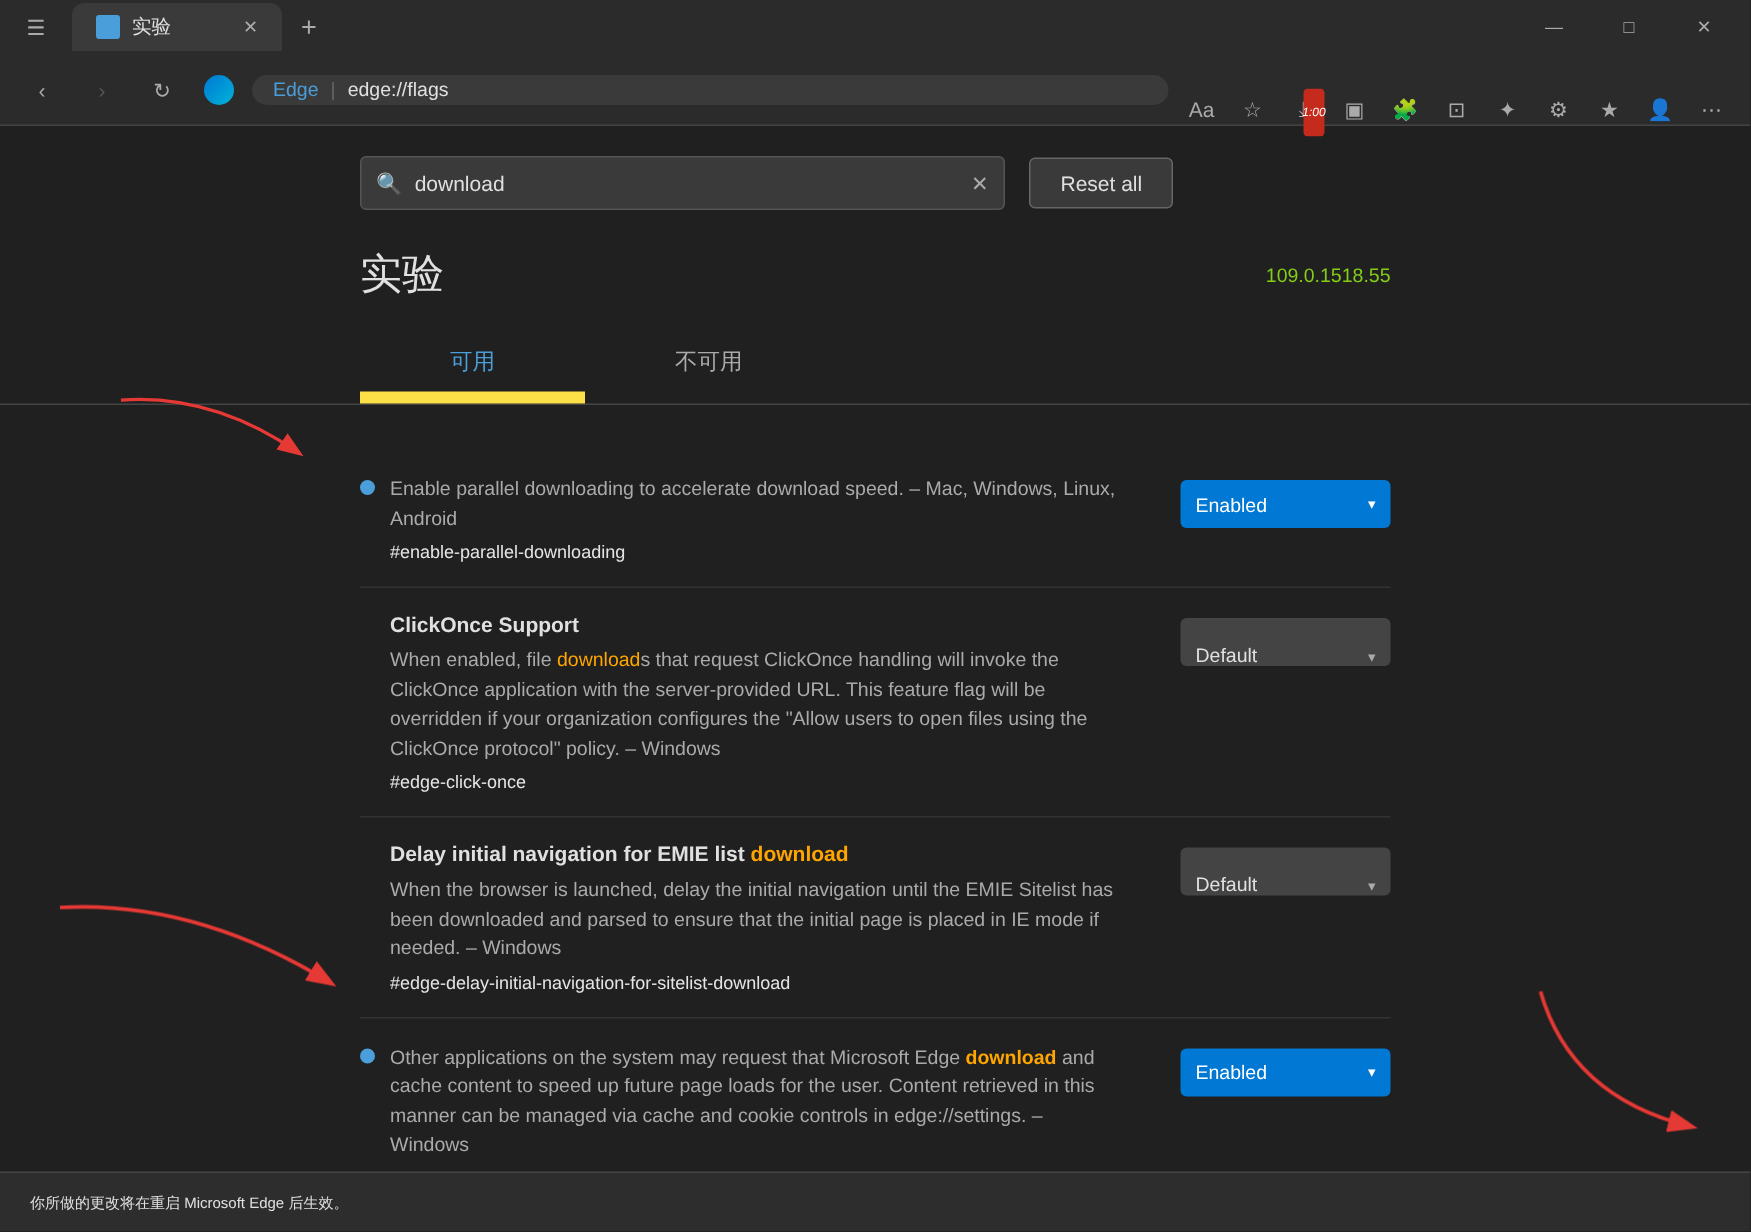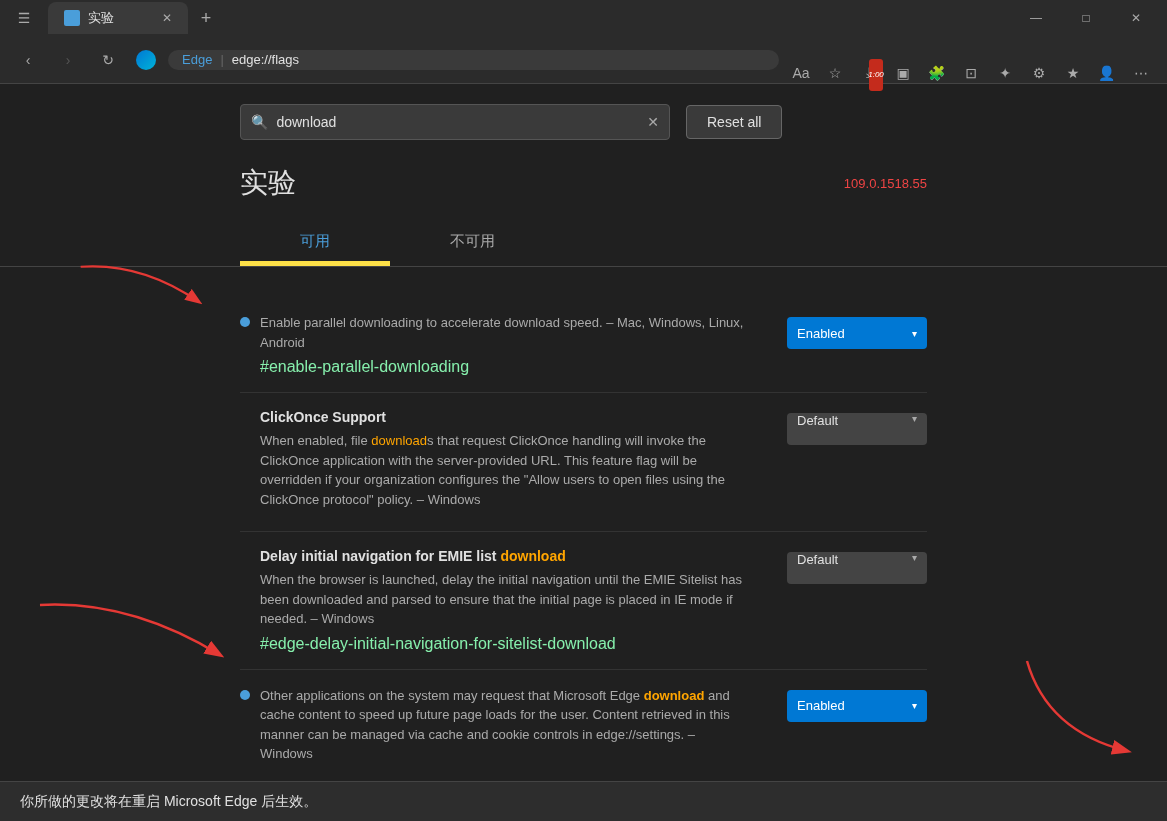--- a/index.html
+++ b/index.html
@@ -181,21 +181,21 @@
       padding: 0 240px 0 240px;
       margin-bottom: 20px;
     }
     .page-title {
       font-size: 28px;
       font-weight: 300;
       color: #e0e0e0;
     }
     .version {
       font-size: 13px;
-      color: #ef4444;
+      color: #84cc16;
     }
 
     .search-container {
       padding: 0 240px;
       margin-bottom: 24px;
       display: flex;
       align-items: center;
       gap: 16px;
     }
     .search-box {
@@ -242,21 +242,21 @@
       margin-bottom: 30px;
     }
     .tab-item {
       padding: 10px 60px;
       font-size: 15px;
       cursor: pointer;
       color: #aaa;
     }
     .tab-item.active {
       color: #4a9eda;
-      border-bottom: 5px solid #fde047;
+      border-bottom: 8px solid #fde047;
     }
 
     
     .flags-list {
       padding: 0 240px;
     }
     .flag-item {
       display: flex;
       align-items: flex-start;
       justify-content: space-between;
@@ -301,22 +301,22 @@
     .flag-desc {
       font-size: 13px;
       color: #aaa;
       line-height: 1.5;
       margin-bottom: 6px;
     }
     .flag-desc .highlight {
       color: #ffa500;
     }
     .flag-link {
-      font-size: 16px;
-      color: #86efac;
+      font-size: 12px;
+      color: #e5e5e5;
     }
     .flag-select {
       width: 140px;
       height: 32px;
       background: #0078d4;
       border: none;
       border-radius: 4px;
       color: white;
       font-size: 13px;
       display: flex;
@@ -329,21 +329,21 @@
     }
     .flag-select-default {
       width: 140px;
       height: 32px;
       background: #444;
       border: none;
       border-radius: 4px;
       color: #e0e0e0;
       font-size: 13px;
       display: flex;
-      align-items: flex-start;
+      align-items: flex-end;
       justify-content: space-between;
       padding: 0 10px;
       cursor: pointer;
       flex-shrink: 0;
       margin-top: 4px;
     }
     .select-chevron {
       font-size: 10px;
       color: white;
     }
@@ -356,21 +356,21 @@
     .bottom-bar {
       position: absolute;
       bottom: 0;
       left: 0;
       right: 0;
       height: 40px;
       background: #2d2d2d;
       display: flex;
       align-items: center;
       padding: 0 20px;
-      font-size: 14px;
+      font-size: 10px;
       color: #e0e0e0;
       border-top: 1px solid #444;
     }
     .arrow1 {
       position: absolute;
       top: 230px;
       left: 80px;
       width: 150px;
       height: 80px;
     }
@@ -483,20 +483,21 @@
     <div class="flag-item">
       <div class="flag-content">
         <div class="flag-dot-invisible"></div>
         <div class="flag-text">
           <div class="flag-title">
             <span>ClickOnce Support</span>
           </div>
           <div class="flag-desc">
             <span>When enabled, file </span><span class="highlight" style="color:#ffa500;">download</span><span>s that request ClickOnce handling will invoke the ClickOnce application with the server-provided URL. This feature flag will be overridden if your organization configures the "Allow users to open files using the ClickOnce protocol" policy. – Windows</span>
           </div>
+          <div class="flag-link">#edge-click-once</div>
         </div>
       </div>
       <div class="flag-select-default">
         <span>Default</span>
         <span class="select-chevron-dark">▾</span>
       </div>
     </div>
 
     <div class="flag-item">
       <div class="flag-content">

